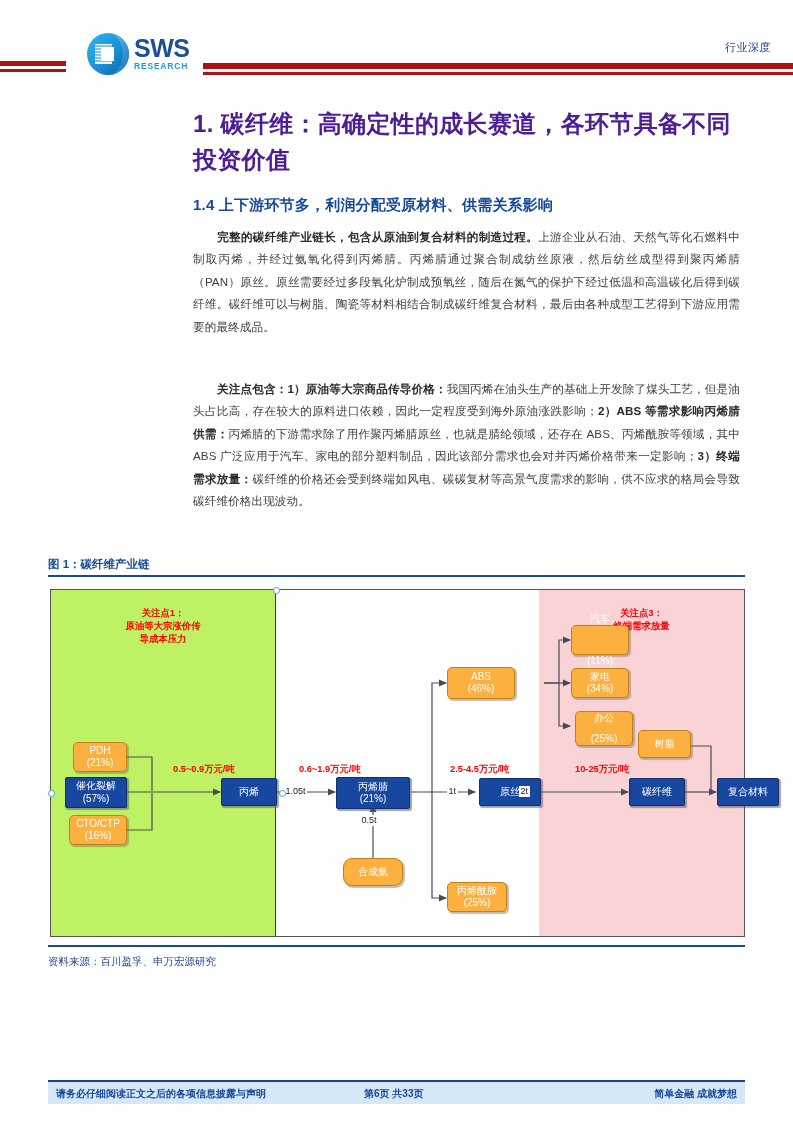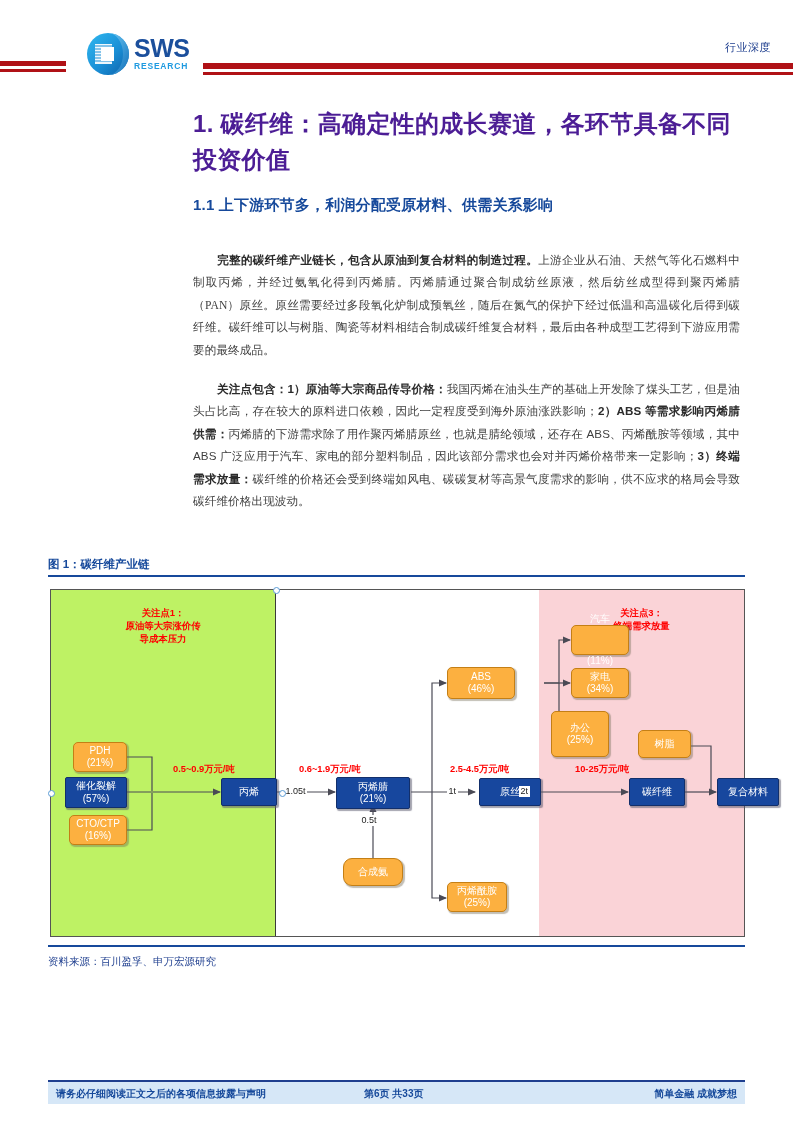--- a/index.html
+++ b/index.html
@@ -56,21 +56,21 @@
   }
 
   .para {
     position: absolute; left: 193px; width: 547px;
     margin: 0;
     font-size: 11.6px; line-height: 22.4px; color: #3e3e3e;
     text-align: justify;
     letter-spacing: 0.1px;
   }
   .para b { color: #2b2b2b; }
-  .p1 { top: 160px; font-family: Liberation Serif, serif; }
+  .p1 { top: 136px; }
   .p2 { top: 288px; }
 
   
   .fig-title {
     position: absolute; left: 48px; top: 467px;
     font-size: 11.5px; font-weight: bold; color: #16499b;
   }
   .fig-rule {
     position: absolute; left: 48px; top: 485px; width: 697px; height: 2px;
     background: #16499b;
@@ -197,21 +197,21 @@
       <div class="logo-research">RESEARCH</div>
     </div>
   </div>
 
   <div class="hdr-title">行业深度</div>
 </div>
 
 <div class="content">
 
   <h1 class="sec-title">1. 碳纤维：高确定性的成长赛道，各环节具备不同投资价值</h1>
-  <h2 class="sub-title">1.1 上下游环节多，利润分配受原材料、供需关系影响</h2>
+  <h2 class="sub-title">1.4 上下游环节多，利润分配受原材料、供需关系影响</h2>
 
   <p class="para p1">
     <span style="display:inline-block;width:24px;"></span><b>完整的碳纤维产业链长，包含从原油到复合材料的制造过程。</b><span>上游企业从石油、天然气等化石燃料中制取丙烯，并经过氨氧化得到丙烯腈。丙烯腈通过聚合制成纺丝原液，然后纺丝成型得到聚丙烯腈（PAN）原丝。原丝需要经过多段氧化炉制成预氧丝，随后在氮气的保护下经过低温和高温碳化后得到碳纤维。碳纤维可以与树脂、陶瓷等材料相结合制成碳纤维复合材料，最后由各种成型工艺得到下游应用需要的最终成品。</span>
   </p>
 
   <p class="para p2">
     <span style="display:inline-block;width:24px;"></span><b>关注点包含：1）</b><b>原油等大宗商品传导价格：</b><span>我国丙烯在油头生产的基础上开发除了煤头工艺，但是油头占比高，存在较大的原料进口依赖，因此一定程度受到海外原油涨跌影响；</span><b>2）</b><b>ABS 等需求影响丙烯腈供需：</b><span>丙烯腈的下游需求除了用作聚丙烯腈原丝，也就是腈纶领域，还存在 ABS、丙烯酰胺等领域，其中 ABS 广泛应用于汽车、家电的部分塑料制品，因此该部分需求也会对并丙烯价格带来一定影响；</span><b>3）</b><b>终端需求放量：</b><span>碳纤维的价格还会受到终端如风电、碳碳复材等高景气度需求的影响，供不应求的格局会导致碳纤维价格出现波动。</span>
   </p>
 
   <div class="fig-title">图 1：碳纤维产业链</div>
@@ -308,21 +308,21 @@
     <div class="node node-orange" style="left:520px; top:35px; width:58px; height:30px;gap:29px;">
       <span>汽车</span>
       <span>(11%)</span>
     </div>
 
     <div class="node node-orange" style="left:520px; top:78px; width:58px; height:30px;">
       <span>家电</span>
       <span>(34%)</span>
     </div>
 
-    <div class="node node-orange" style="left:500px; top:121px; width:58px; height:46px;">
+    <div class="node node-orange" style="left:524px; top:121px; width:58px; height:35px;justify-content:space-between;">
       <span>办公</span>
       <span>(25%)</span>
     </div>
 
     <div class="node node-orange" style="left:396px; top:292px; width:60px; height:30px;">
       <span>丙烯酰胺</span>
       <span>(25%)</span>
     </div>
 
     <div class="ratio" style="left:396px; top:196px;">1t</div>

